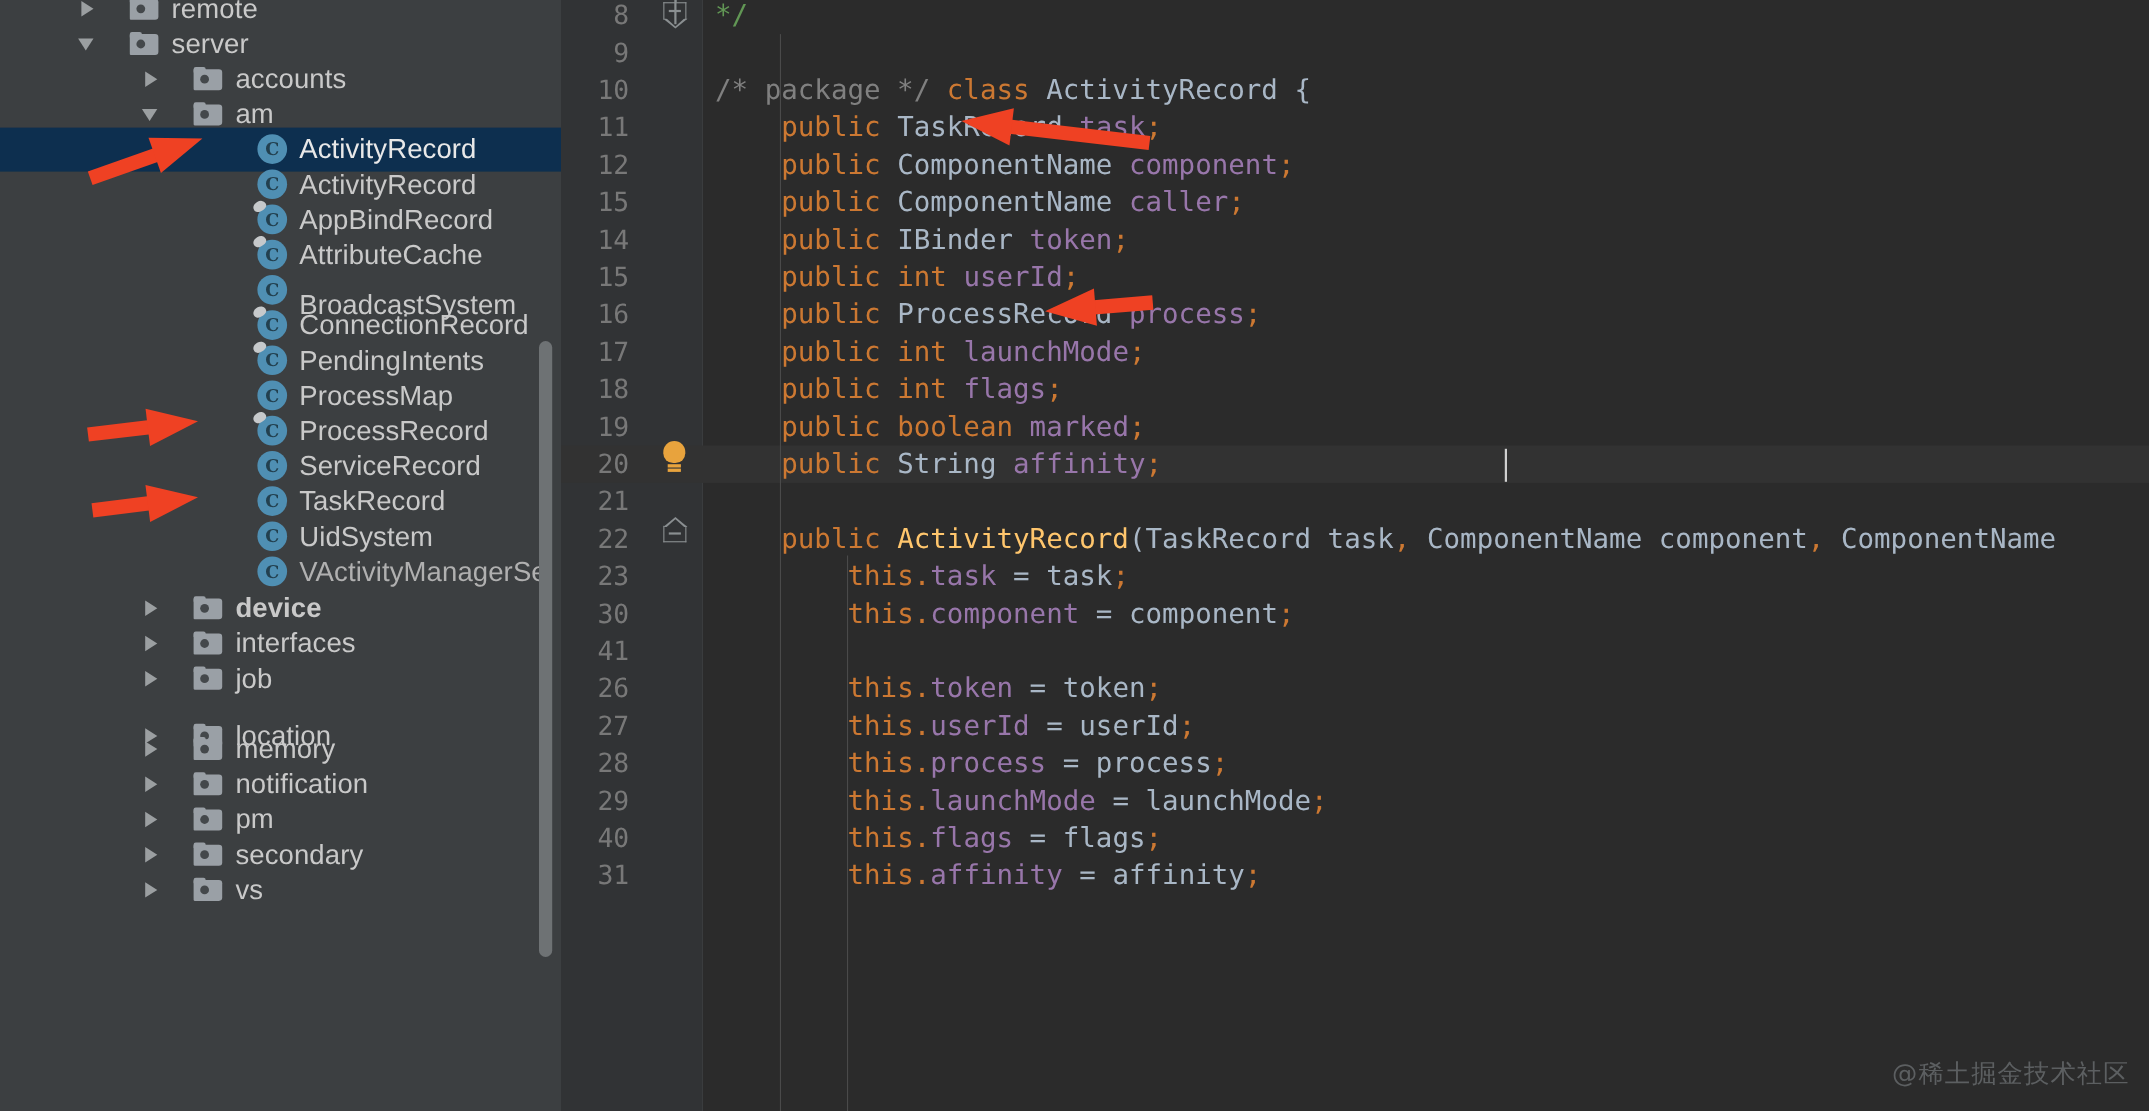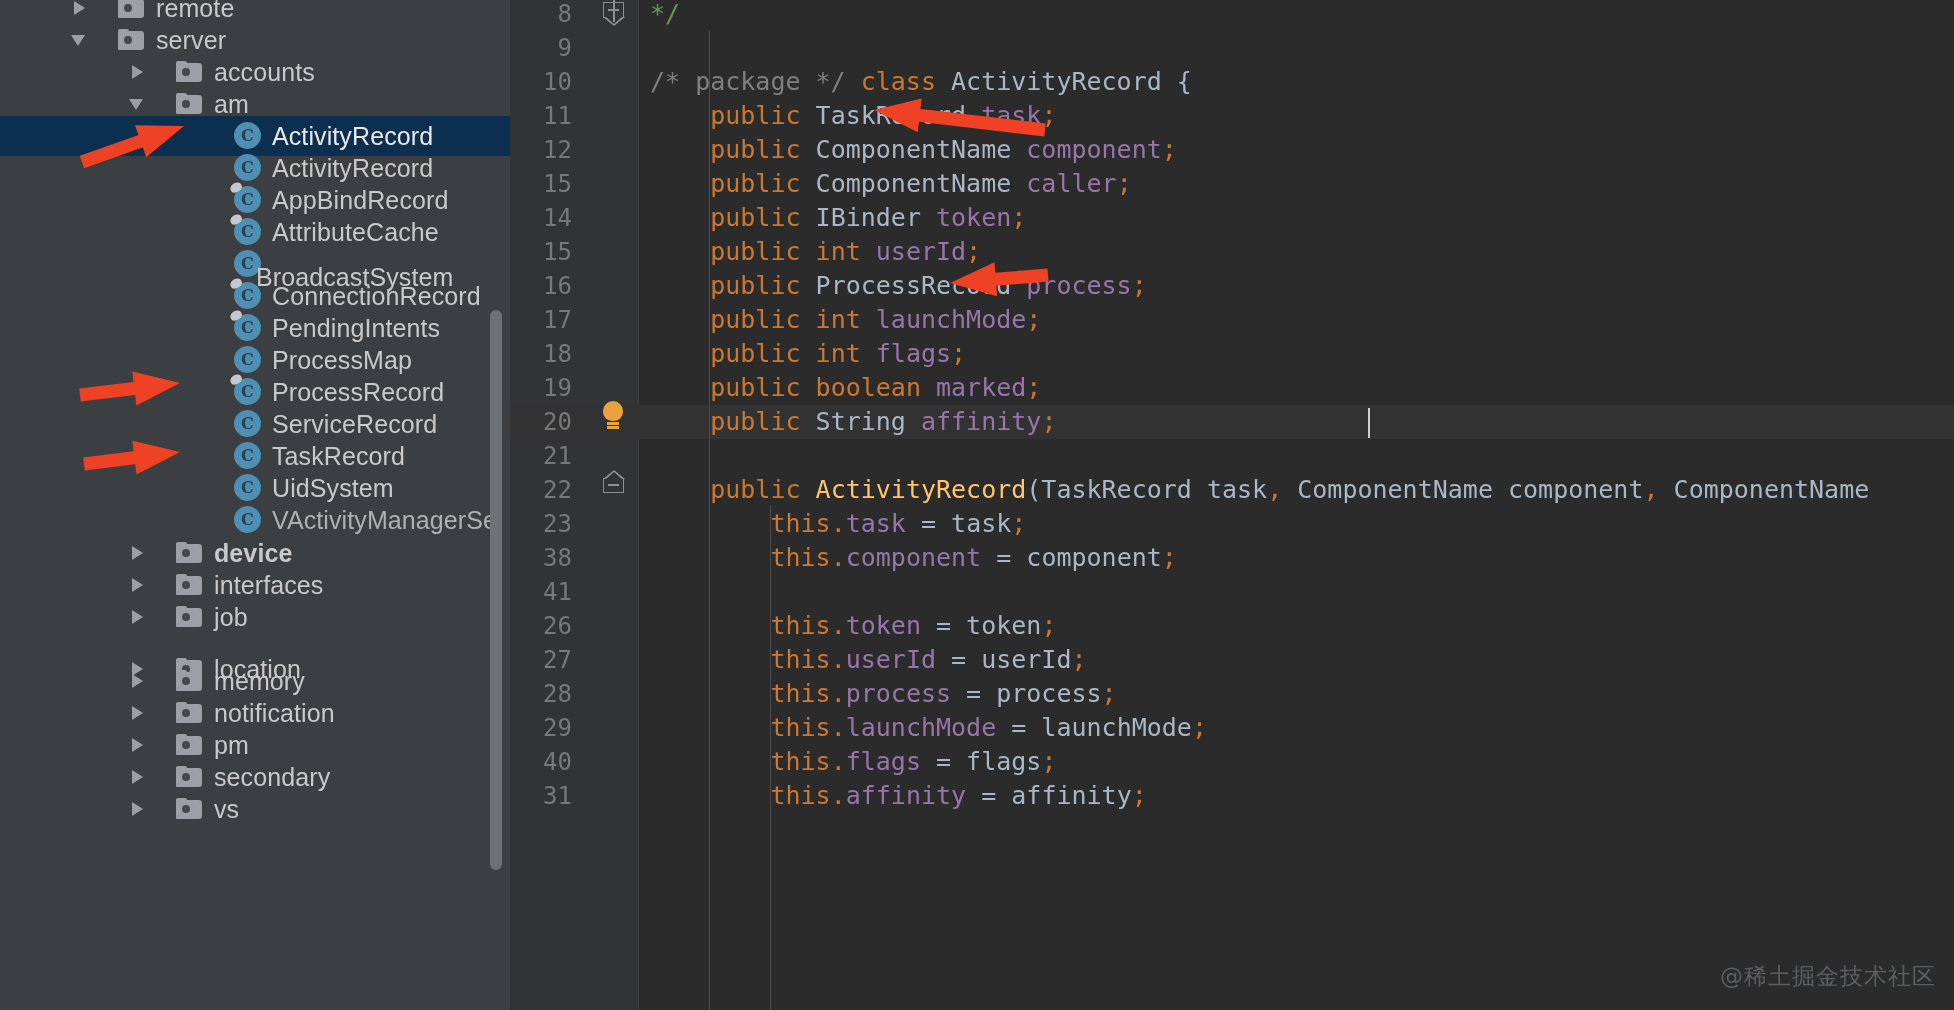--- a/index.html
+++ b/index.html
@@ -346,21 +346,21 @@
             <span class="cletter">C</span>
             <span class="pin"></span>
           </span>
           <span class="label" style="position: absolute; left: 272px;">AttributeCache</span>
         </div>
         <div class="tree-row" style="top: 244px; position: absolute; left: 0px; right: 0px;">
           <span class="icon-class" style="left: 234px; top: 6px;">
             <span class="circ"></span>
             <span class="cletter">C</span>
           </span>
-          <span class="label" style="position: absolute; left: 256px; margin-top: 26px;">BroadcastSystem</span>
+          <span class="label" style="position: absolute; left: 272px; margin-top: 26px;">BroadcastSystem</span>
         </div>
         <div class="tree-row" style="top: 276px; position: absolute; left: 0px; right: 0px;">
           <span class="icon-class" style="left: 234px; top: 6px;">
             <span class="circ"></span>
             <span class="cletter">C</span>
             <span class="pin"></span>
           </span>
           <span class="label" style="position: absolute; left: 272px;">ConnectionRecord</span>
         </div>
         <div class="tree-row" style="top: 308px; position: absolute; left: 0px; right: 0px;">
@@ -513,21 +513,21 @@
         <div class="code-line" style="top: 201px; text-decoration: underline;"><span class="lineno">14</span><span class="code"><span class="pun">    </span><span class="kw">public </span><span class="typ">IBinder</span><span class="pun"> </span><span class="fld">token</span><span class="semi">;</span></span></div>
         <div class="code-line" style="top: 235px;"><span class="lineno">15</span><span class="code"><span class="pun">    </span><span class="kw">public int </span><span class="fld">userId</span><span class="semi">;</span></span></div>
         <div class="code-line" style="top: 269px;"><span class="lineno">16</span><span class="code"><span class="pun">    </span><span class="kw">public </span><span class="typ">ProcessRecord</span><span class="pun"> </span><span class="fld">process</span><span class="semi">;</span></span></div>
         <div class="code-line" style="top: 303px;"><span class="lineno">17</span><span class="code"><span class="pun">    </span><span class="kw">public int </span><span class="fld">launchMode</span><span class="semi">;</span></span></div>
         <div class="code-line" style="top: 337px;"><span class="lineno">18</span><span class="code"><span class="pun">    </span><span class="kw">public int </span><span class="fld">flags</span><span class="semi">;</span></span></div>
         <div class="code-line" style="top: 371px;"><span class="lineno">19</span><span class="code"><span class="pun">    </span><span class="kw">public boolean </span><span class="fld">marked</span><span class="semi">;</span></span></div>
         <div class="code-line current" style="top: 405px;"><span class="lineno">20</span><span class="code"><span class="pun">    </span><span class="kw">public </span><span class="typ">String</span><span class="pun"> </span><span class="fld">affinity</span><span class="semi">;</span></span></div>
         <div class="code-line" style="top: 439px;"><span class="lineno">21</span><span class="code"></span></div>
         <div class="code-line" style="top: 473px;"><span class="lineno">22</span><span class="code"><span class="pun">    </span><span class="kw">public </span><span class="ctor">ActivityRecord</span><span class="pun">(</span><span class="typ">TaskRecord</span><span class="pun"> task</span><span class="semi">,</span><span class="pun"> </span><span class="typ">ComponentName</span><span class="pun"> component</span><span class="semi">,</span><span class="pun"> </span><span class="typ">ComponentName</span></span></div>
         <div class="code-line" style="top: 507px;"><span class="lineno">23</span><span class="code"><span class="pun">        </span><span class="kw">this</span><span class="semi">.</span><span class="fld">task</span><span class="pun"> = task</span><span class="semi">;</span></span></div>
-        <div class="code-line" style="top: 541px;"><span class="lineno">38</span><span class="code"><span class="pun">        </span><span class="kw">this</span><span class="semi">.</span><span class="fld">component</span><span class="pun"> = component</span><span class="semi">;</span></span></div>
+        <div class="code-line" style="top: 541px;"><span class="lineno">30</span><span class="code"><span class="pun">        </span><span class="kw">this</span><span class="semi">.</span><span class="fld">component</span><span class="pun"> = component</span><span class="semi">;</span></span></div>
         <div class="code-line" style="top: 575px;"><span class="lineno">41</span></div>
         <div class="code-line" style="top: 609px;"><span class="lineno">26</span><span class="code"><span class="pun">        </span><span class="kw">this</span><span class="semi">.</span><span class="fld">token</span><span class="pun"> = token</span><span class="semi">;</span></span></div>
         <div class="code-line" style="top: 643px;"><span class="lineno">27</span><span class="code"><span class="pun">        </span><span class="kw">this</span><span class="semi">.</span><span class="fld">userId</span><span class="pun"> = userId</span><span class="semi">;</span></span></div>
         <div class="code-line" style="top: 677px;"><span class="lineno">28</span><span class="code"><span class="pun">        </span><span class="kw">this</span><span class="semi">.</span><span class="fld">process</span><span class="pun"> = process</span><span class="semi">;</span></span></div>
         <div class="code-line" style="top: 711px;"><span class="lineno">29</span><span class="code"><span class="pun">        </span><span class="kw">this</span><span class="semi">.</span><span class="fld">launchMode</span><span class="pun"> = launchMode</span><span class="semi">;</span></span></div>
         <div class="code-line" style="top: 745px;"><span class="lineno">40</span><span class="code"><span class="pun">        </span><span class="kw">this</span><span class="semi">.</span><span class="fld">flags</span><span class="pun"> = flags</span><span class="semi">;</span></span></div>
         <div class="code-line" style="top: 779px;"><span class="lineno">31</span><span class="code"><span class="pun">        </span><span class="kw">this</span><span class="semi">.</span><span class="fld">affinity</span><span class="pun"> = affinity</span><span class="semi">;</span></span></div>
         <div class="indent-guide" style="left: 199px; top: 31px; height: 979px;"></div>
         <div class="indent-guide" style="left: 260px; top: 505px; height: 505px;"></div>
       </div>

